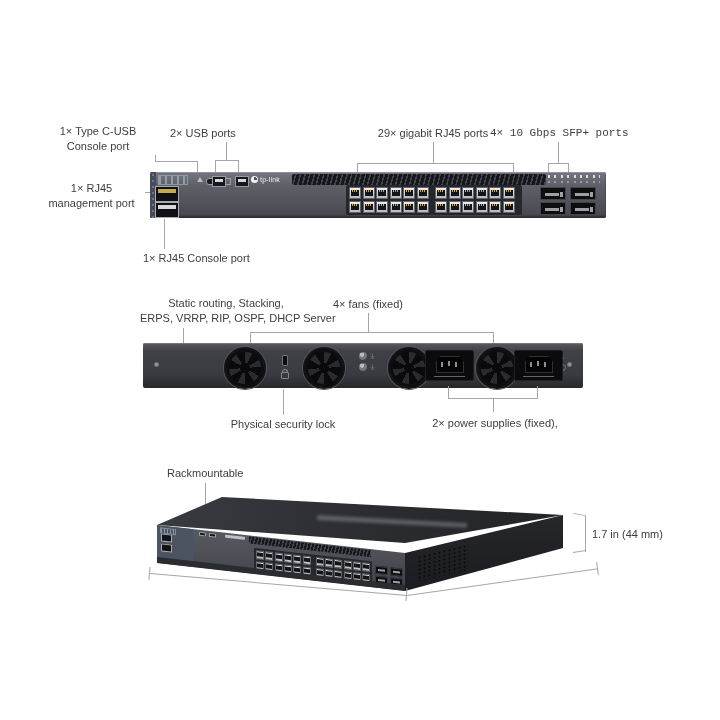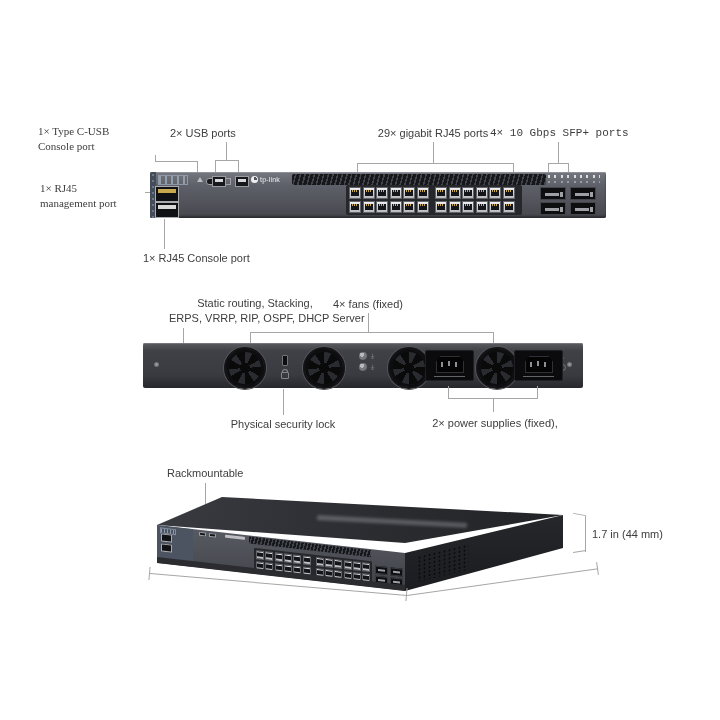--- a/index.html
+++ b/index.html
@@ -1,20 +1,20 @@
 <!DOCTYPE html>
 <html><head>
 <meta charset="utf-8">
 <style>
   html,body{margin:0;padding:0;background:#fff;}
   #stage{position:relative;width:720px;height:720px;background:#ffffff;overflow:hidden;
          font-family:"Liberation Sans","DejaVu Sans",sans-serif;}
   .lbl{position:absolute;font-size:11px;color:#3d3d3d;line-height:15px;white-space:nowrap;}
   .lbl.center{text-align:center;}
-  .lbl.right{text-align:left;font-family:Liberation Serif, serif;}
+  .lbl.right{text-align:center;}
   .cl{position:absolute;background:#a6a6a6;}
   .v{width:1px;}
   .h{height:1px;}
 
   
   .front-body{position:absolute;left:150px;top:172px;width:456px;height:46px;border-radius:2px;
     background:linear-gradient(#75777f 0%,#5e6069 30%,#46474d 100%);
     box-shadow:inset 0 1px 0 #8e9099, inset 0 -2px 2px #2c2d31;}
   .front-left-strip{position:absolute;left:0;top:0;width:6px;height:46px;background:#454c59;
     background-image:repeating-linear-gradient(0deg,#6d7587 0 2px,transparent 2px 6px);
@@ -202,21 +202,21 @@
     <div class="front-sfp">
         <div class="sfp-cage" style="left: 0px; top: 0px;"></div>
         <div class="sfp-cage" style="left: 30px; top: 0px;"></div>
         <div class="sfp-cage" style="left: 0px; top: 15px;"></div>
         <div class="sfp-cage" style="left: 30px; top: 15px;"></div>
       </div>
   <div class="usba" style="left: 62px; top: 4px;"></div>
       <div class="usba" style="left: 85px; top: 4px;"></div>
     </div>
 
-  <div class="lbl center" style="left:140px;top:296px;width:172px;margin-left:29px;">
+  <div class="lbl center" style="left:140px;top:296px;width:172px;">
     <div>Static routing, Stacking,</div>
     <div>ERPS, VRRP, RIP, OSPF, DHCP Server</div>
   </div>
   <div class="lbl center" style="left:318px;top:297px;width:100px;">4× fans (fixed)</div>
 
   <div class="cl v" style="left:183px;top:328px;height:20px;"></div>
   <div class="cl v" style="left:368px;top:313px;height:20px;"></div>
   <div class="cl h" style="left:250px;top:332px;width:244px;"></div>
   <div class="cl v" style="left:250px;top:332px;height:16px;"></div>
   <div class="cl v" style="left:493px;top:332px;height:16px;"></div>

